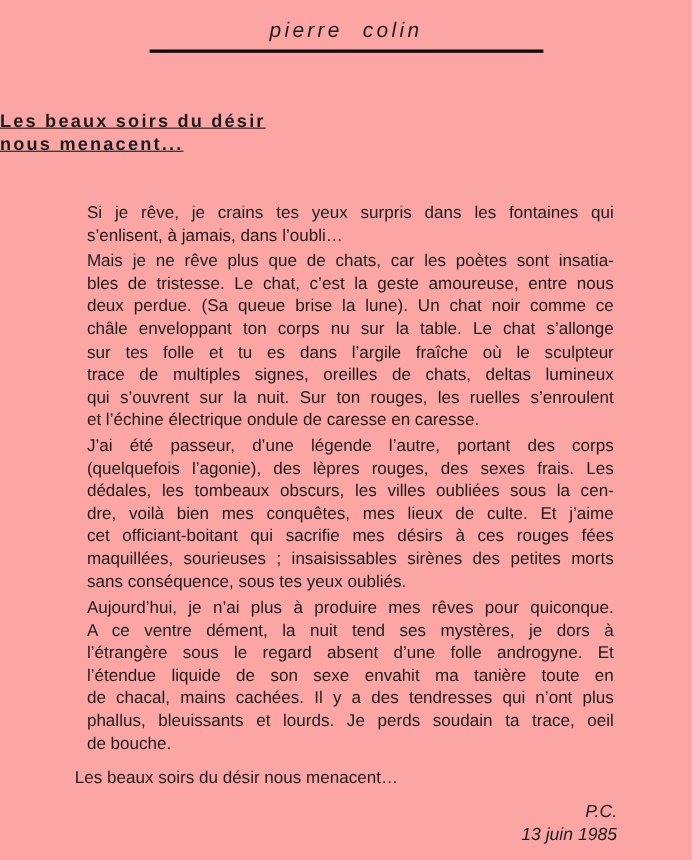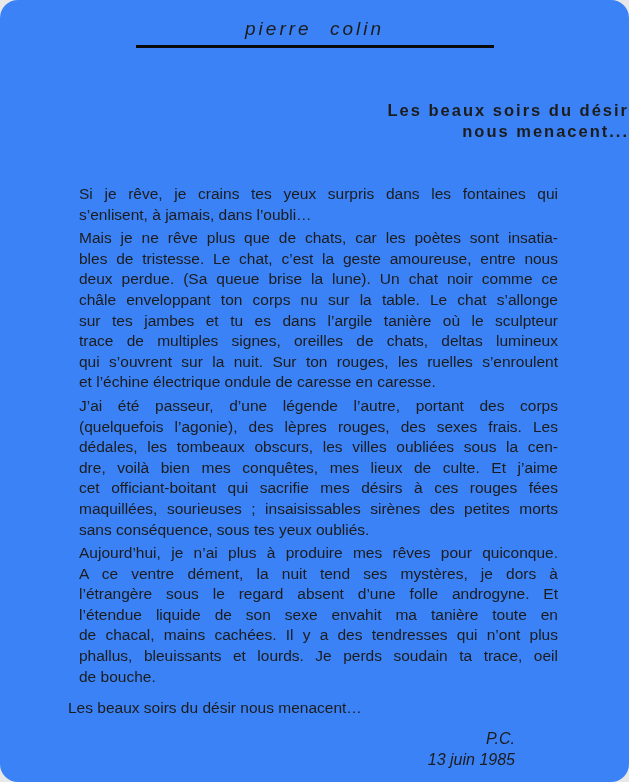--- a/index.html
+++ b/index.html
@@ -24,25 +24,26 @@
     line-height: 26px;
   }
   .header-rule {
     width: 358px;
     height: 3px;
     margin: 3px auto 0 auto;
     background: #0a0a0a;
   }
   .poem-title {
     margin-top: 52px;
-    text-align: right;
+    text-align: left;
     font-weight: bold;
     font-size: 16.5px;
     letter-spacing: 2px;
     line-height: 21px;
+    text-decoration: underline;
   }
   .poem-body {
     width: 490px;
     margin: 42px 0 0 68px;
     font-size: 15.5px;
     line-height: 20.6px;
   }
   .paragraph { margin: 0 0 3px 0; }
   .paragraph:last-child { margin-bottom: 0; }
   .line {
@@ -54,31 +55,31 @@
     text-align: justify;
     text-align-last: left;
   }
   .closing-line {
     margin: 11px 0 0 68px;
     font-size: 15.5px;
     line-height: 20.6px;
   }
   .signature-block {
     margin-top: 9px;
-    padding-right: 114px;
+    padding-right: 68px;
     text-align: right;
     font-style: italic;
     font-size: 16px;
     line-height: 21.5px;
   }
 </style>
 </head>
 <body>
 
-<div class="page" style="background: #3b82f6; color: rgb(28, 28, 28); border-radius: 18px;">
+<div class="page" style="background: #fca5a5; color: rgb(28, 28, 28);">
 
   <div class="author">pierre  colin</div>
 
   <div class="header-rule" style="background: rgb(10, 10, 10);"></div>
 
   <div class="poem-title">
     <div>Les beaux soirs du désir</div>
     <div>nous menacent...</div>
   </div>
 
@@ -86,21 +87,21 @@
 
   <div class="paragraph">
         <div class="line">Si je rêve, je crains tes yeux surpris dans les fontaines qui</div>
         <div class="line last">s’enlisent, à jamais, dans l’oubli…</div>
       </div>
       <div class="paragraph">
         <div class="line">Mais je ne rêve plus que de chats, car les poètes sont insatia-</div>
         <div class="line">bles de tristesse. Le chat, c’est la geste amoureuse, entre nous</div>
         <div class="line">deux perdue. (Sa queue brise la lune). Un chat noir comme ce</div>
         <div class="line">châle enveloppant ton corps nu sur la table. Le chat s’allonge</div>
-        <div class="line">sur tes jambes et tu es dans l’argile tanière où le sculpteur</div>
+        <div class="line">sur tes folle et tu es dans l’argile fraîche où le sculpteur</div>
         <div class="line">trace de multiples signes, oreilles de chats, deltas lumineux</div>
         <div class="line">qui s’ouvrent sur la nuit. Sur ton rouges, les ruelles s’enroulent</div>
         <div class="line last">et l’échine électrique ondule de caresse en caresse.</div>
       </div>
       <div class="paragraph">
         <div class="line">J’ai été passeur, d’une légende l’autre, portant des corps</div>
         <div class="line">(quelquefois l’agonie), des lèpres rouges, des sexes frais. Les</div>
         <div class="line">dédales, les tombeaux obscurs, les villes oubliées sous la cen-</div>
         <div class="line">dre, voilà bien mes conquêtes, mes lieux de culte. Et j’aime</div>
         <div class="line">cet officiant-boitant qui sacrifie mes désirs à ces rouges fées</div>

